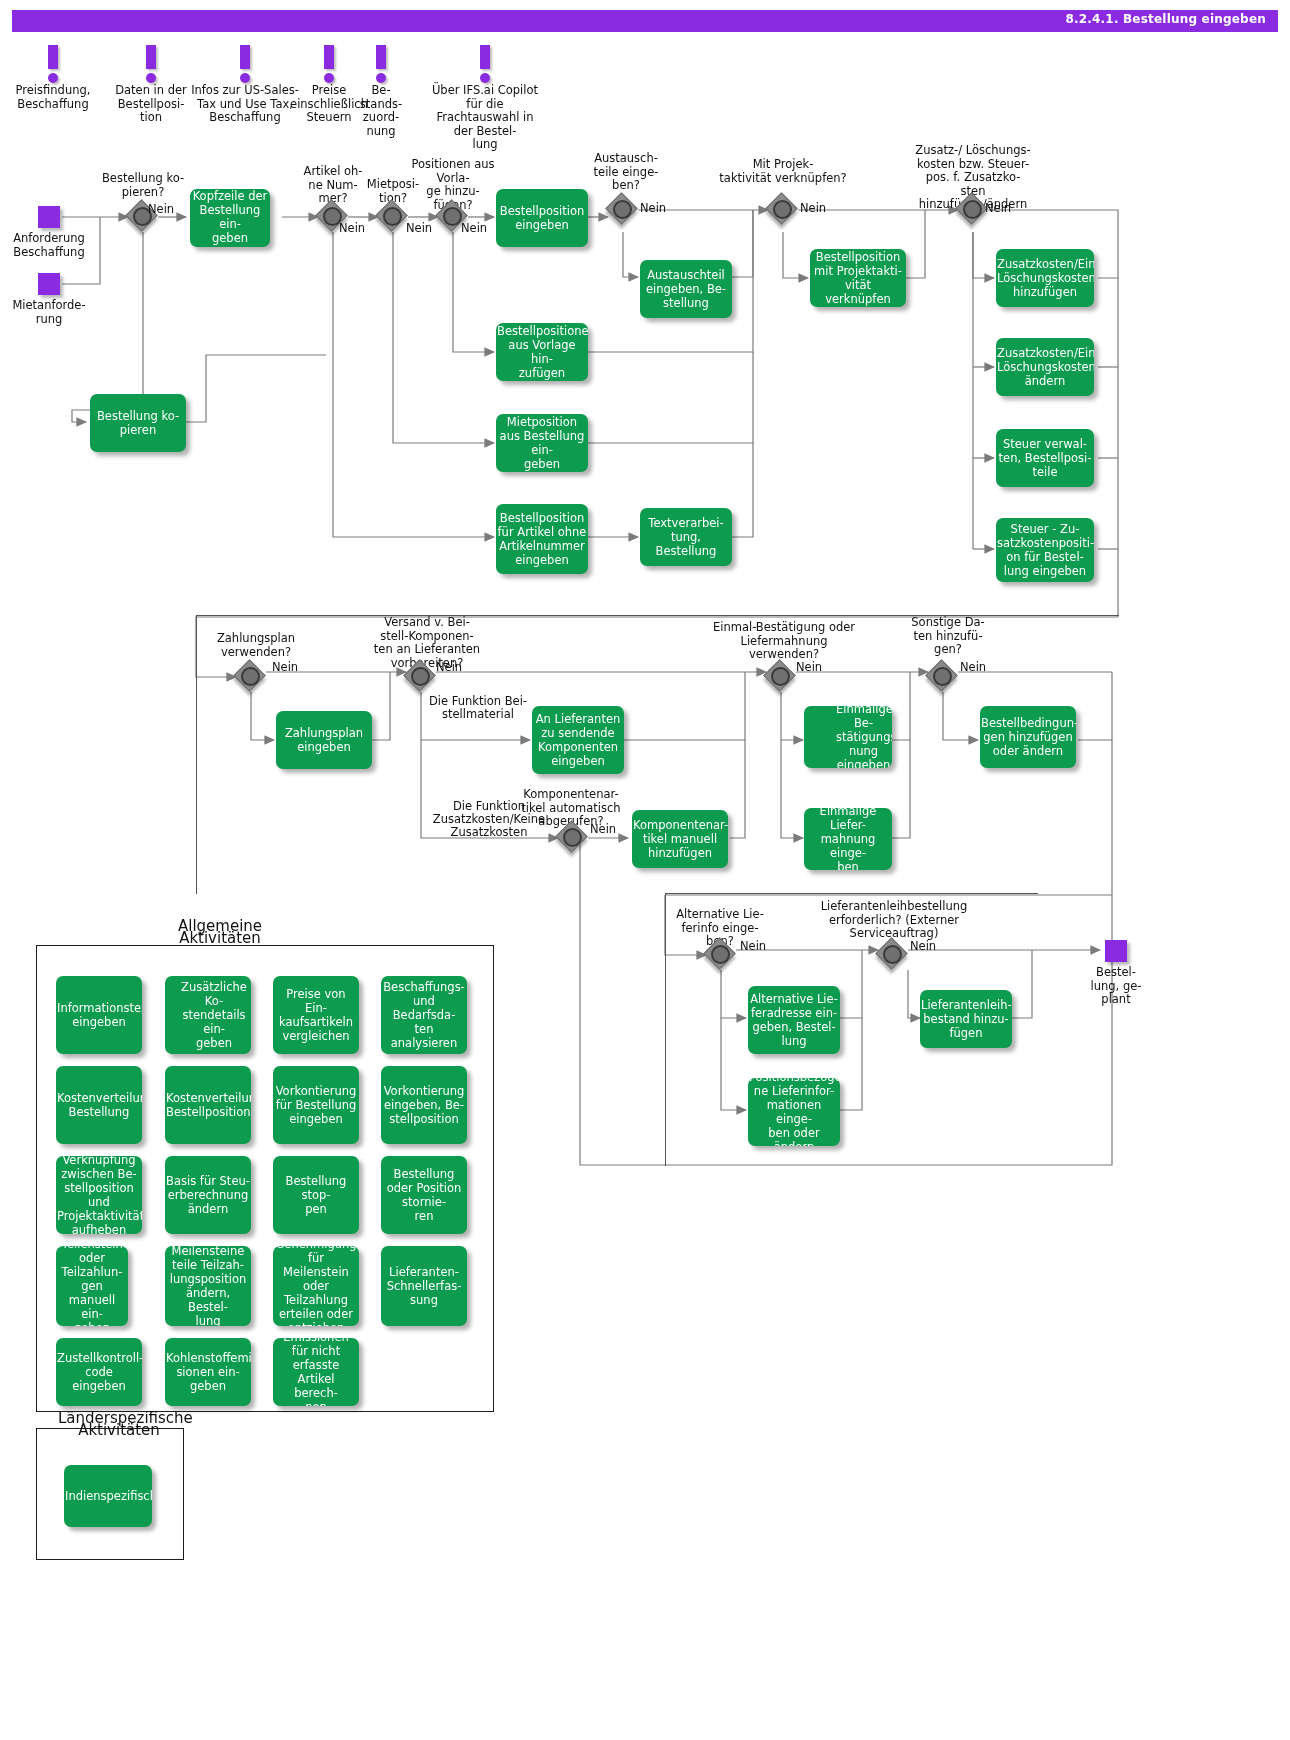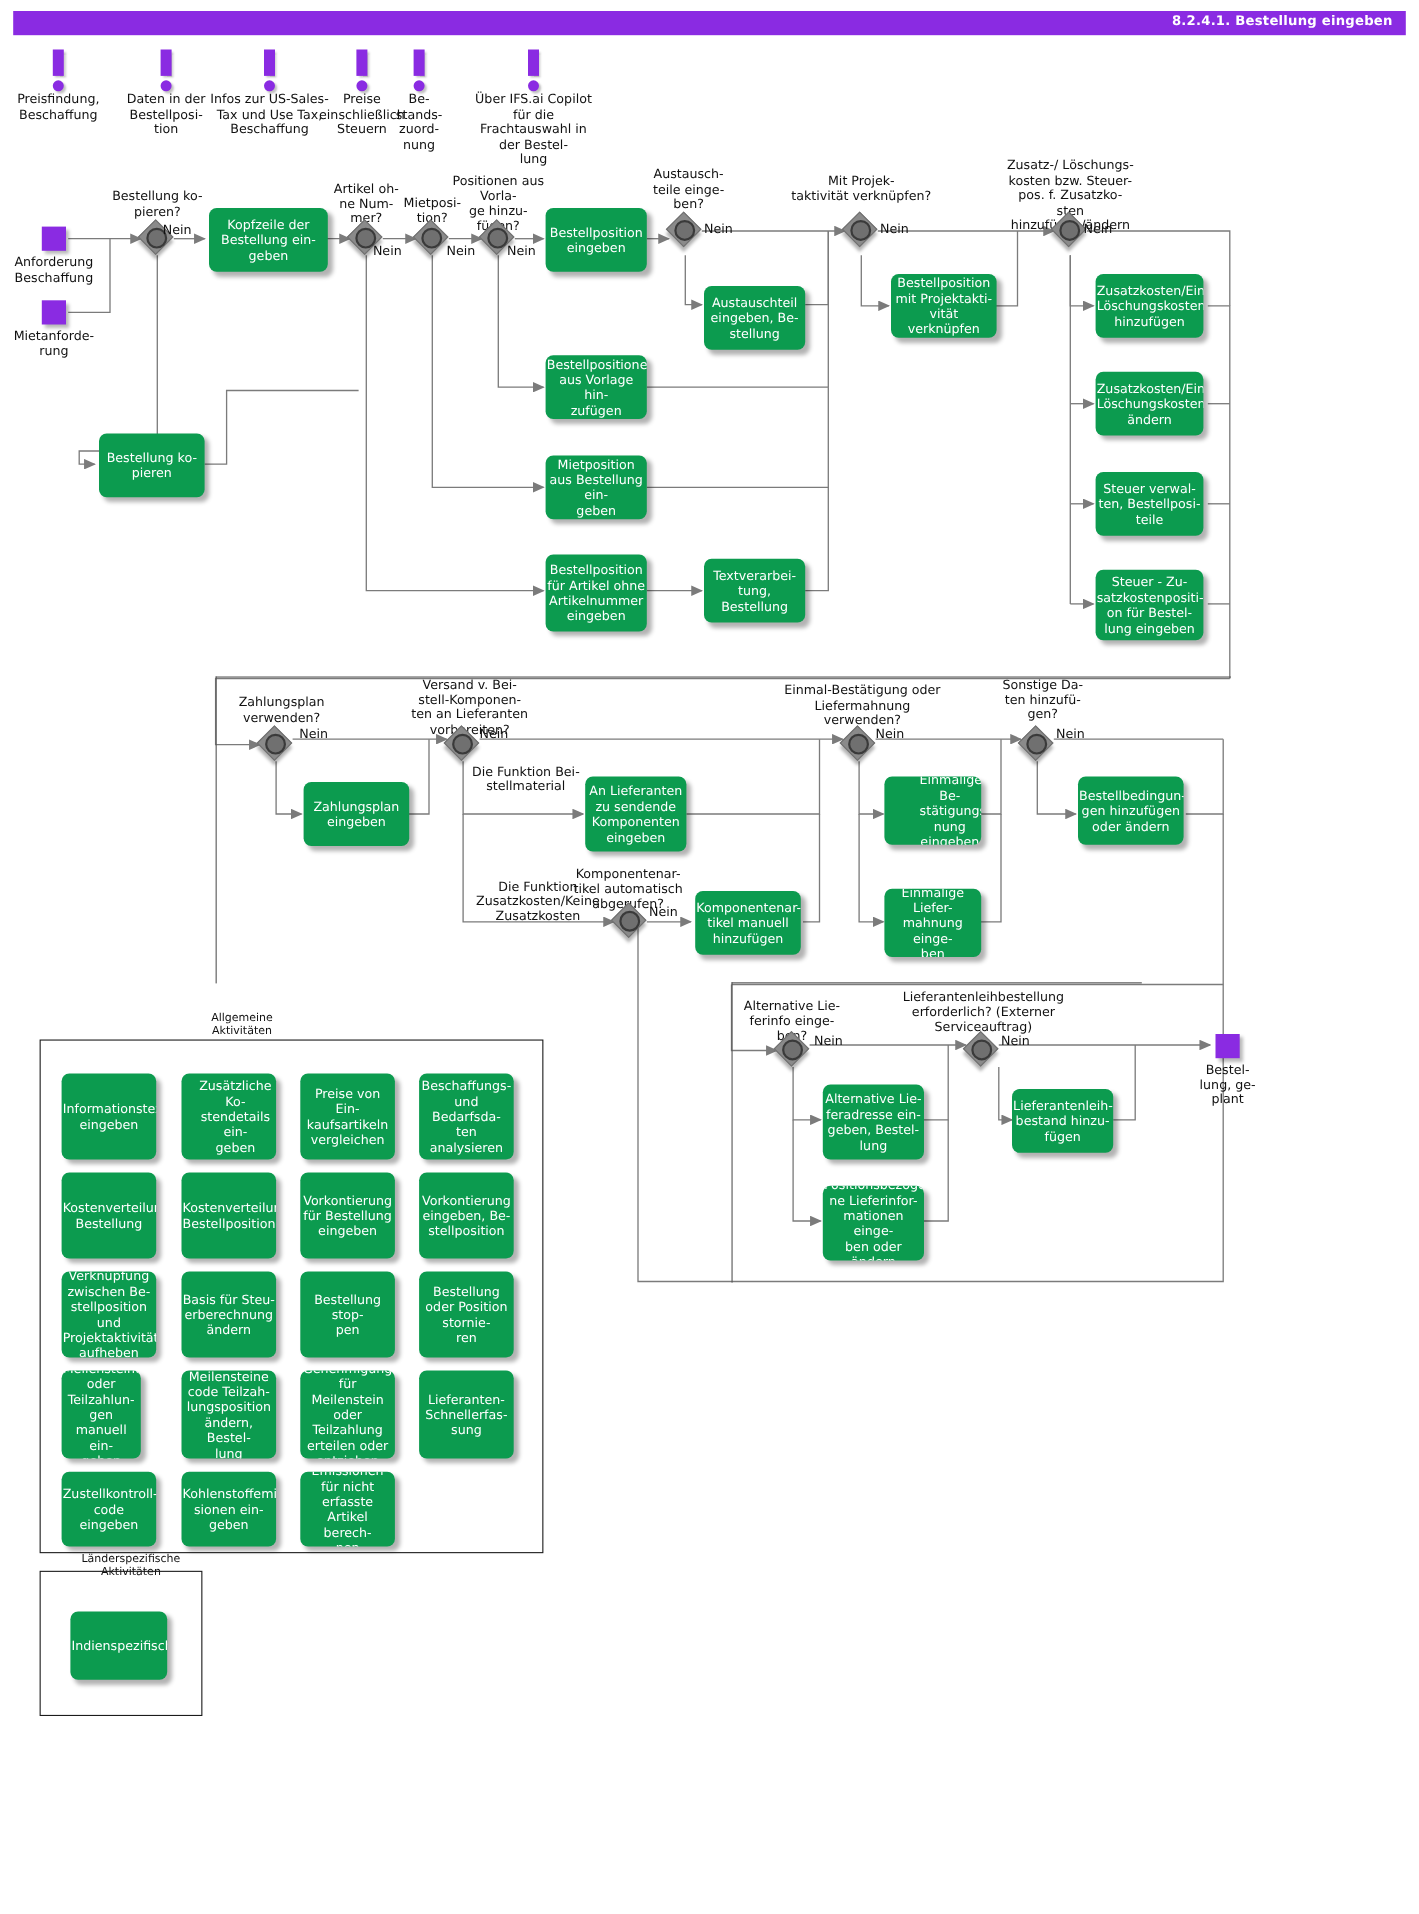--- a/index.html
+++ b/index.html
@@ -76,21 +76,21 @@
     padding:2px 1px;box-sizing:border-box;overflow:hidden;
   }
   .act span{display:block;width:100%;}
 
   
   .frame{
     position:absolute;border:1px solid #555;background:transparent;
   }
   .frame.thick{border:1.6px solid #1b1b1b;}
   .frameTitle{
-    position:absolute;text-align:center;font-size:10px;color:#111;line-height:12px;
+    position:absolute;text-align:center;font-size:15px;color:#111;line-height:12px;
   }
 </style>
 </head>
 <body>
 
 <div id="canvas">
 
   <div class="titlebar">
     <div class="tt">8.2.4.1. Bestellung eingeben</div>
   </div>
@@ -320,21 +320,21 @@
 kosten bzw. Steuer-
 pos. f.  Zusatzko-
 sten
 hinzufügen/ändern</div>
   <div class="node" style="left:958px;top:195px;">
       <div class="dia"></div>
       <div class="ring"></div>
     </div>
   <div class="edgelbl" style="left:985px;top:202px;">Nein</div>
 
-  <div class="act" style="left:190px;top:189px;width:108px;height:58px;">
+  <div class="act" style="left:190px;top:189px;width:80px;height:58px;align-items:flex-end;">
       <span style="white-space: pre-line;">Kopfzeile der Bestellung ein-
 geben</span>
     </div>
   <div class="act" style="left:90px;top:394px;width:96px;height:58px;">
       <span style="white-space: pre-line;">Bestellung ko-
 pieren</span>
     </div>
   <div class="act" style="left:496px;top:189px;width:92px;height:58px;">
       <span>Bestellposition eingeben</span>
     </div>
@@ -540,21 +540,21 @@
       <span style="white-space: pre-line;">Bestellung oder Position stornie-
 ren</span>
     </div>
 
   <div class="act" style="left:56px;top:1246px;width:72px;height:80px;">
       <span style="white-space: pre-line;">Meilensteine oder Teilzahlun-
 gen manuell ein-
 geben</span>
     </div>
   <div class="act" style="left:165px;top:1246px;width:86px;height:80px;">
-      <span style="white-space: pre-line;">Meilensteine code  Teilzah-
+      <span style="white-space: pre-line;">Meilensteine teile  Teilzah-
 lungsposition ändern, Bestel-
 lung</span>
     </div>
   <div class="act" style="left:273px;top:1246px;width:86px;height:80px;">
       <span>Genehmigung für Meilenstein oder Teilzahlung erteilen oder entziehen</span>
     </div>
   <div class="act" style="left:381px;top:1246px;width:86px;height:80px;">
       <span style="white-space: pre-line;">Lieferanten-
 Schnellerfas-
 sung</span>

